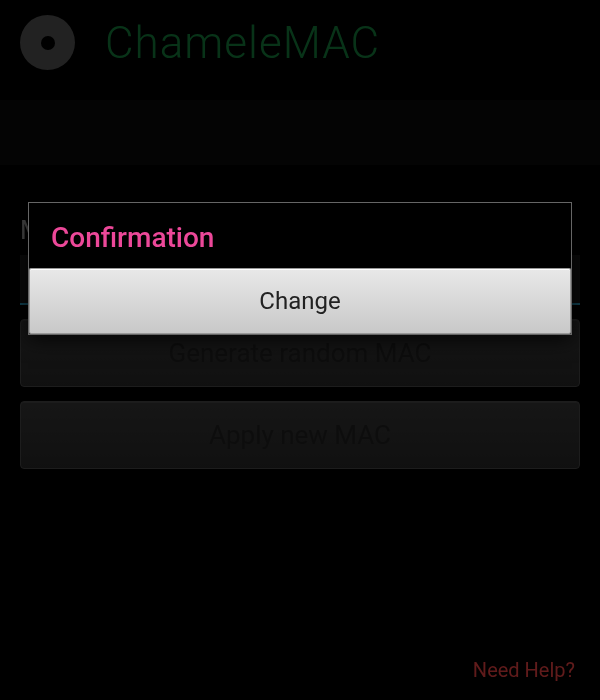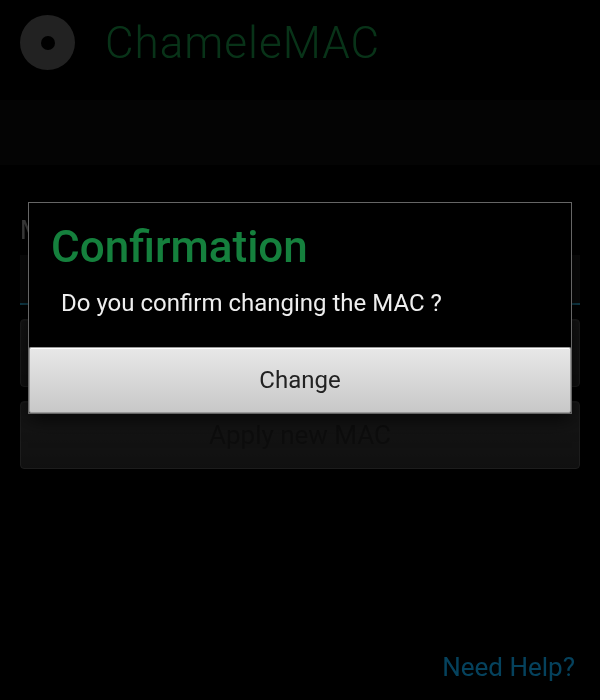--- a/index.html
+++ b/index.html
@@ -75,41 +75,41 @@
       color: #222;
       font-size: 26px;
       text-align: center;
       margin-top: 14px;
       box-shadow: inset 0 1px 0 rgba(255,255,255,0.08);
     }
     .help-link {
       position: absolute;
       bottom: 18px;
       right: 25px;
-      color: #0ea5e9;
-      font-size: 26px;
+      color: #ef4444;
+      font-size: 20px;
     }
     
     .dialog {
       position: absolute;
       z-index: 3;
       top: 202px;
       left: 28px;
       right: 28px;
       background: #3d3d3d;
       border: 1px solid #666;
       box-shadow: 0 4px 20px rgba(0,0,0,0.8);
     }
     .dialog-inner {
       background: #000;
       margin: 0;
     }
     .dialog-title {
-      color: #15803d;
-      font-size: 44px;
+      color: #ec4899;
+      font-size: 28px;
       font-weight: 500;
       padding: 18px 22px 14px 22px;
     }
     .dialog-message {
       color: #eee;
       font-size: 24px;
       padding: 0 32px 28px 32px;
       line-height: 1.35;
     }
     .dialog-buttons {
@@ -150,18 +150,17 @@
   <div class="big-btn">Apply new MAC</div>
 </div>
 
 <div class="help-link">Need Help?</div>
 
 <div class="dim-overlay"></div>
 
 <div class="dialog">
   <div class="dialog-inner">
     <div class="dialog-title">Confirmation</div>
-    <div class="dialog-message">Do you confirm changing the MAC ?</div>
   </div>
   <div class="dialog-buttons">
     <div class="dialog-btn">Change</div>
   </div>
 </div>
 
 </body></html>

